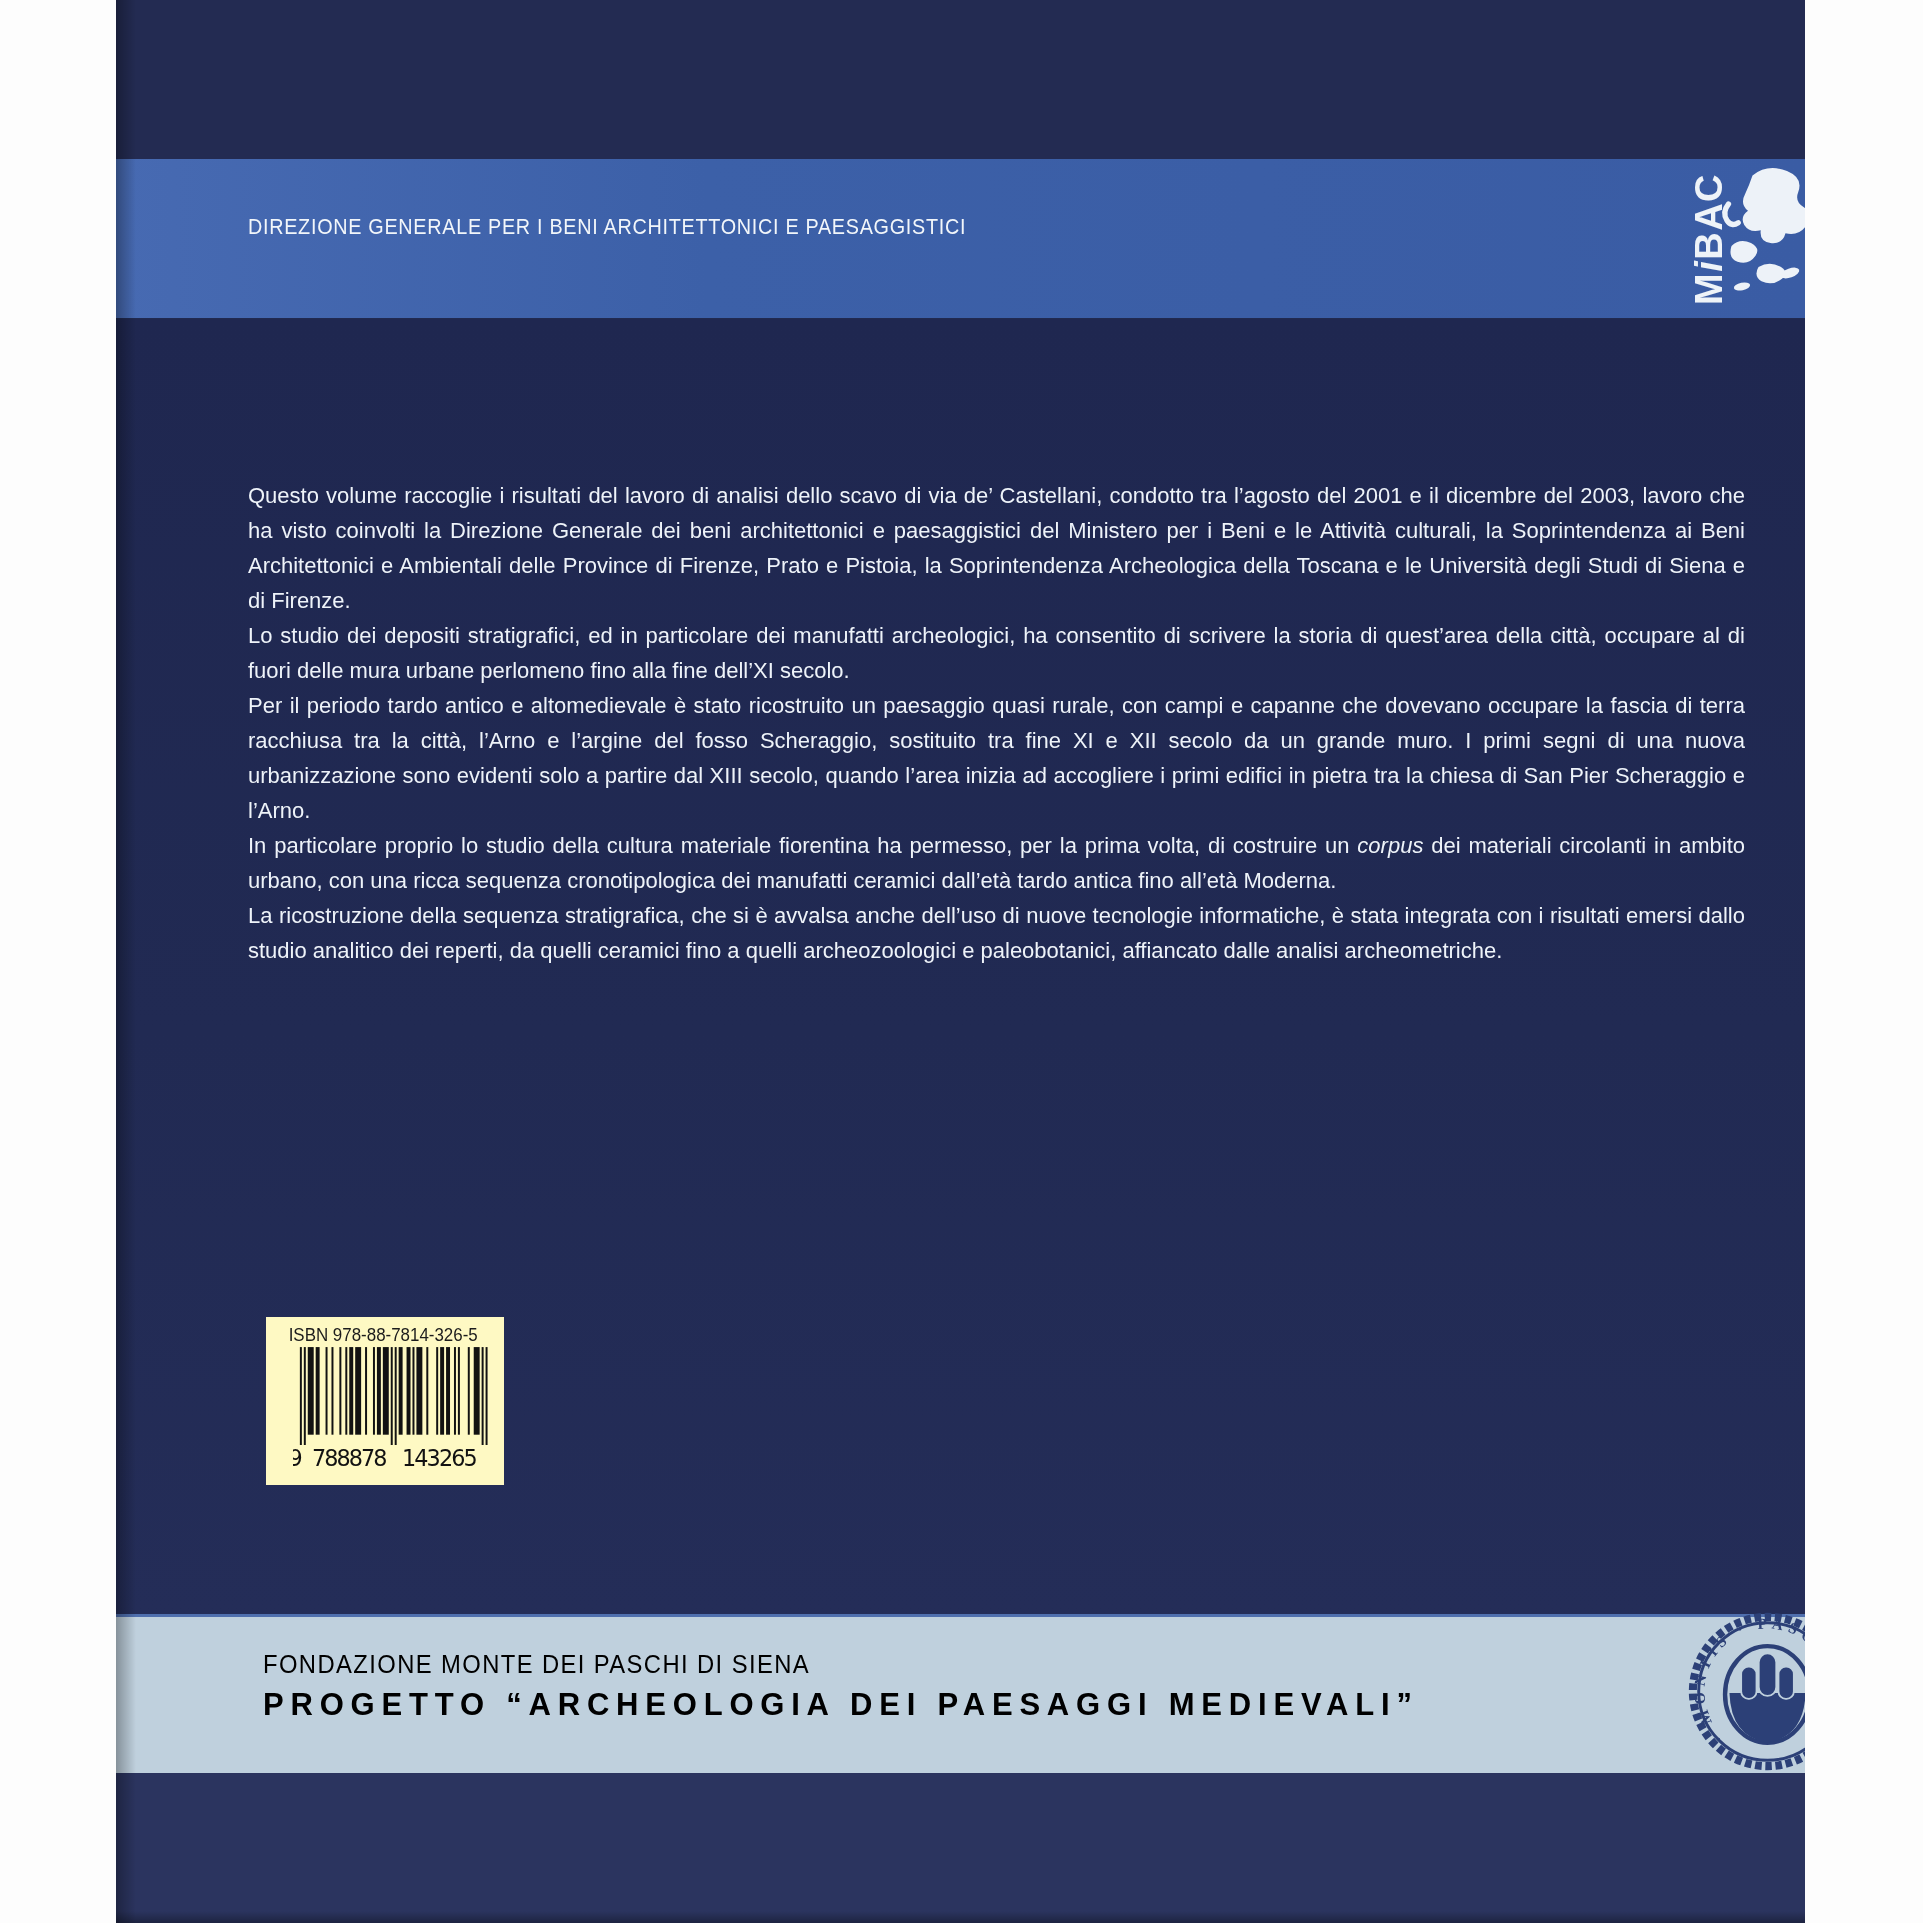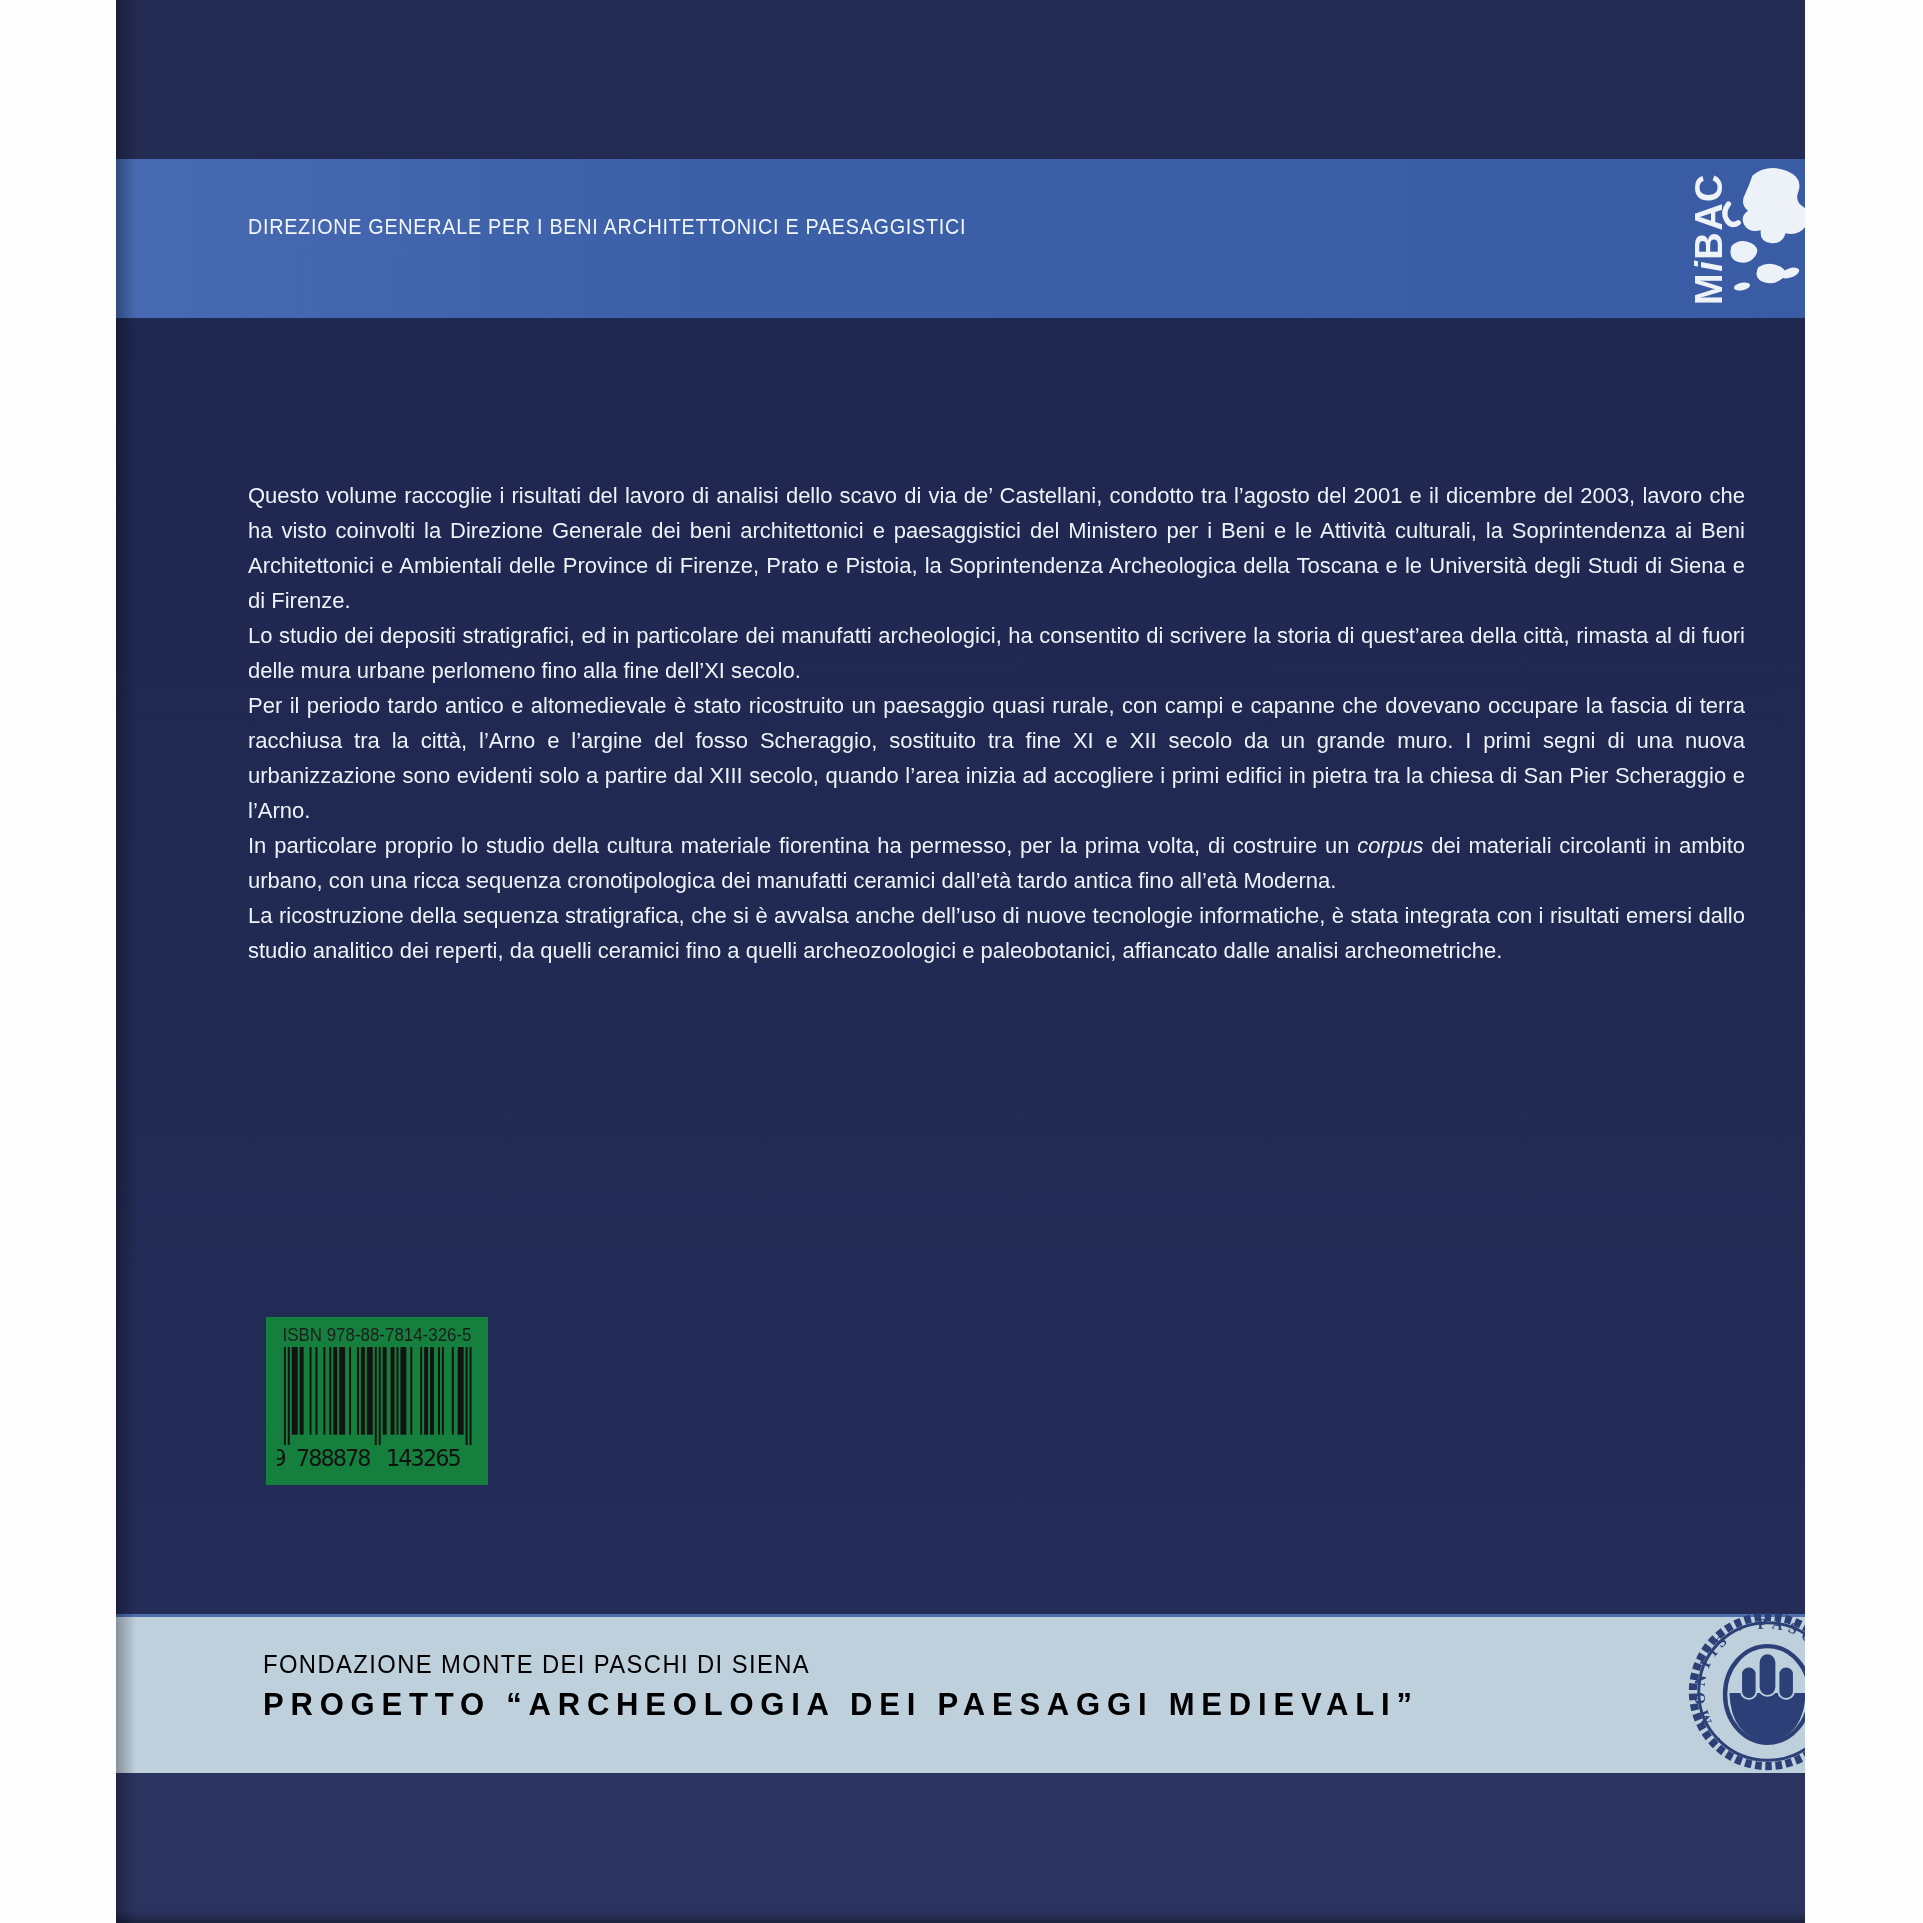--- a/index.html
+++ b/index.html
@@ -55,21 +55,21 @@
     position:absolute;left:132px;top:478px;width:1497px;
     color:#eef3f9;font-size:22px;line-height:35px;
     text-align:justify;
   }
   .blurb p{margin:0;}
   .blurb i{font-style:italic;}
 
   
   .isbn-box{
     position:absolute;left:150px;top:1317px;width:222px;height:168px;
-    background:#15803d;text-align:center;
+    background:#fef9c3;text-align:left;padding-left:16px;
   }
   .isbn-label{
     margin-top:7.5px;font-size:18px;color:#1c1c1c;letter-spacing:0;
     transform:scaleX(.94);transform-origin:center;white-space:nowrap;
   }
   .barcode-svg{display:block;margin:1.5px auto 0;}
 
   
   .band-bottom{
     position:absolute;left:0;top:1614px;width:100%;height:159px;
@@ -108,21 +108,21 @@
           <ellipse cx="44" cy="170" rx="11" ry="5" transform="rotate(-12 44 170)"></ellipse>
           <path d="M26,60 q-9,11 -2,22 q6,9 15,3" fill="none" stroke="#edf2f8" stroke-width="7" stroke-linecap="round"></path>
           <ellipse cx="116" cy="64" rx="8" ry="5" transform="rotate(28 116 64)"></ellipse>
         </g>
       </svg>
     </div>
   </div>
 
   <div class="blurb">
     <p>Questo volume raccoglie i risultati del lavoro di analisi dello scavo di via de’ Castellani, condotto tra l’agosto del 2001 e il dicembre del 2003, lavoro che ha visto coinvolti la Direzione Generale dei beni architettonici e paesaggistici del Ministero per i Beni e le Attività culturali, la Soprintendenza ai Beni Architettonici e Ambientali delle Province di Firenze, Prato e Pistoia, la Soprintendenza Archeologica della Toscana e le Università degli Studi di Siena e di Firenze.</p>
-    <p>Lo studio dei depositi stratigrafici, ed in particolare dei manufatti archeologici, ha consentito di scrivere la storia di quest’area della città, rimasta al di fuori delle mura urbane perlomeno fino alla fine dell’XI secolo.</p>
+    <p>Lo studio dei depositi stratigrafici, ed in particolare dei manufatti archeologici, ha consentito di scrivere la storia di quest’area della città, occupare al di fuori delle mura urbane perlomeno fino alla fine dell’XI secolo.</p>
     <p>Per il periodo tardo antico e altomedievale è stato ricostruito un paesaggio quasi rurale, con campi e capanne che dovevano occupare la fascia di terra racchiusa tra la città, l’Arno e l’argine del fosso Scheraggio, sostituito tra fine XI e XII secolo da un grande muro. I primi segni di una nuova urbanizzazione sono evidenti solo a partire dal XIII secolo, quando l’area inizia ad accogliere i primi edifici in pietra tra la chiesa di San Pier Scheraggio e l’Arno.</p>
     <p><span>In particolare proprio lo studio della cultura materiale fiorentina ha permesso, per la prima volta, di costruire un </span><i>corpus</i><span> dei materiali circolanti in ambito urbano, con una ricca sequenza cronotipologica dei manufatti ceramici dall’età tardo antica fino all’età Moderna.</span></p>
     <p>La ricostruzione della sequenza stratigrafica, che si è avvalsa anche dell’uso di nuove tecnologie informatiche, è stata integrata con i risultati emersi dallo studio analitico dei reperti, da quelli ceramici fino a quelli archeozoologici e paleobotanici, affiancato dalle analisi archeometriche.</p>
   </div>
 
   <div class="isbn-box">
     <div class="isbn-label">ISBN 978-88-7814-326-5</div>
     <svg class="barcode-svg" width="201" height="129" viewBox="0 0 234 150">
       <g fill="#121212">
         <rect x="8" y="0" width="2.3" height="114"></rect>

